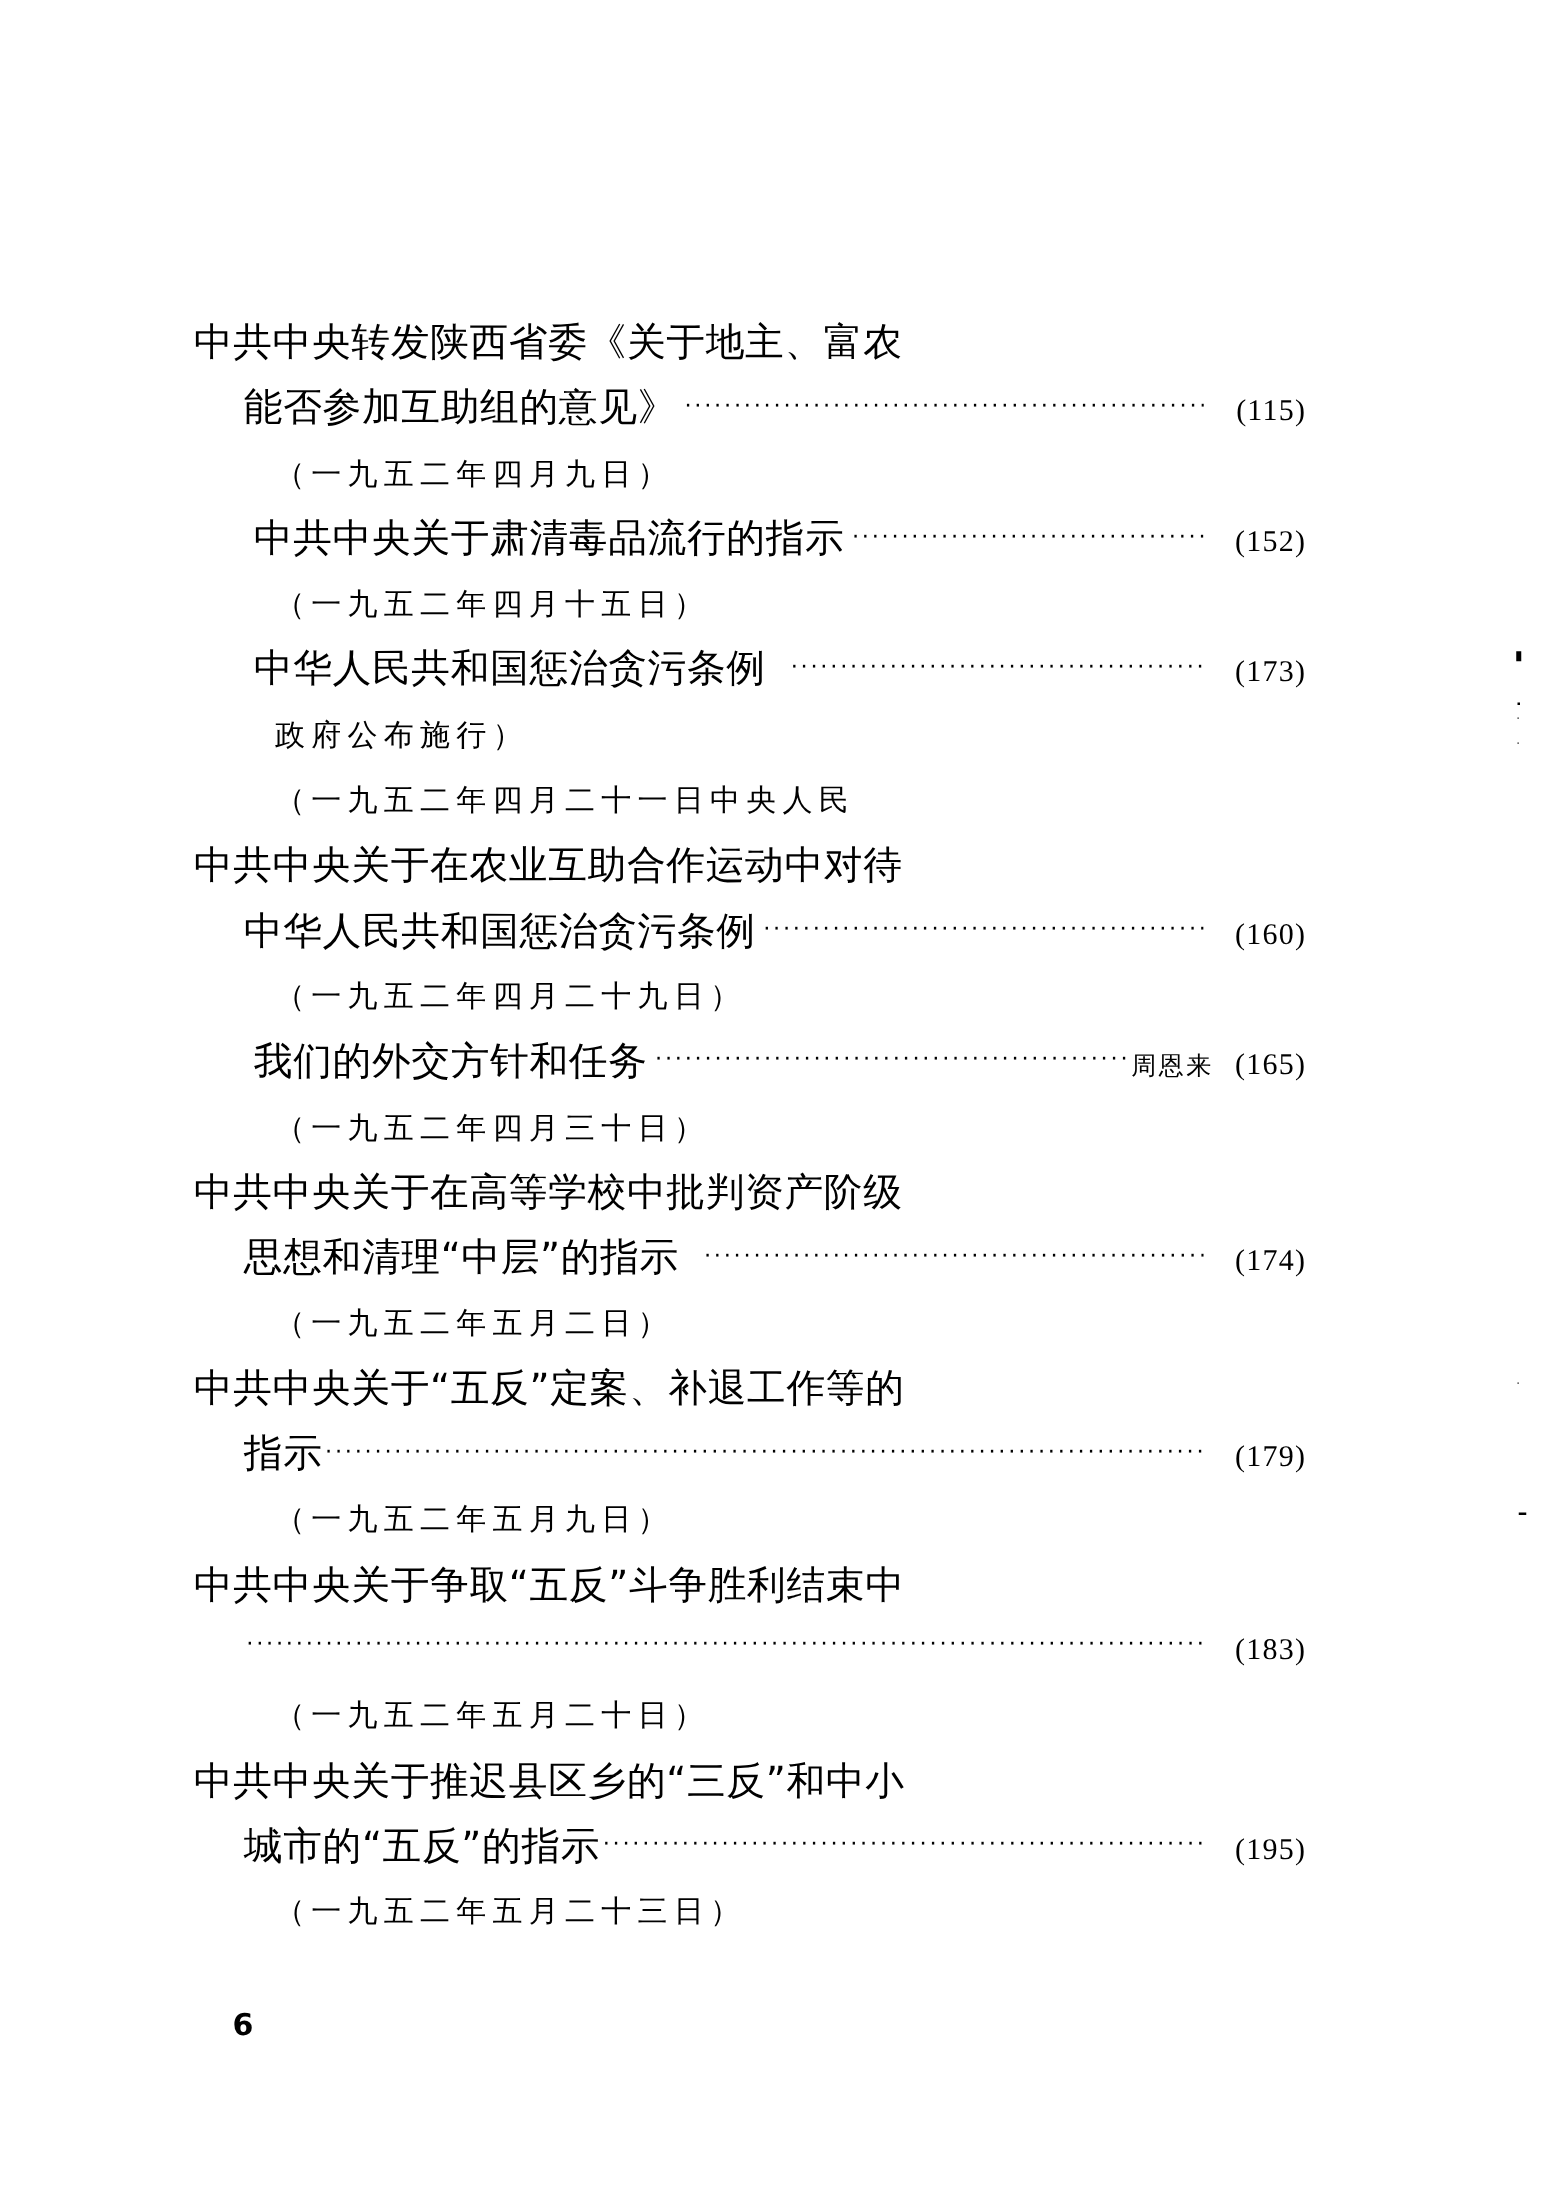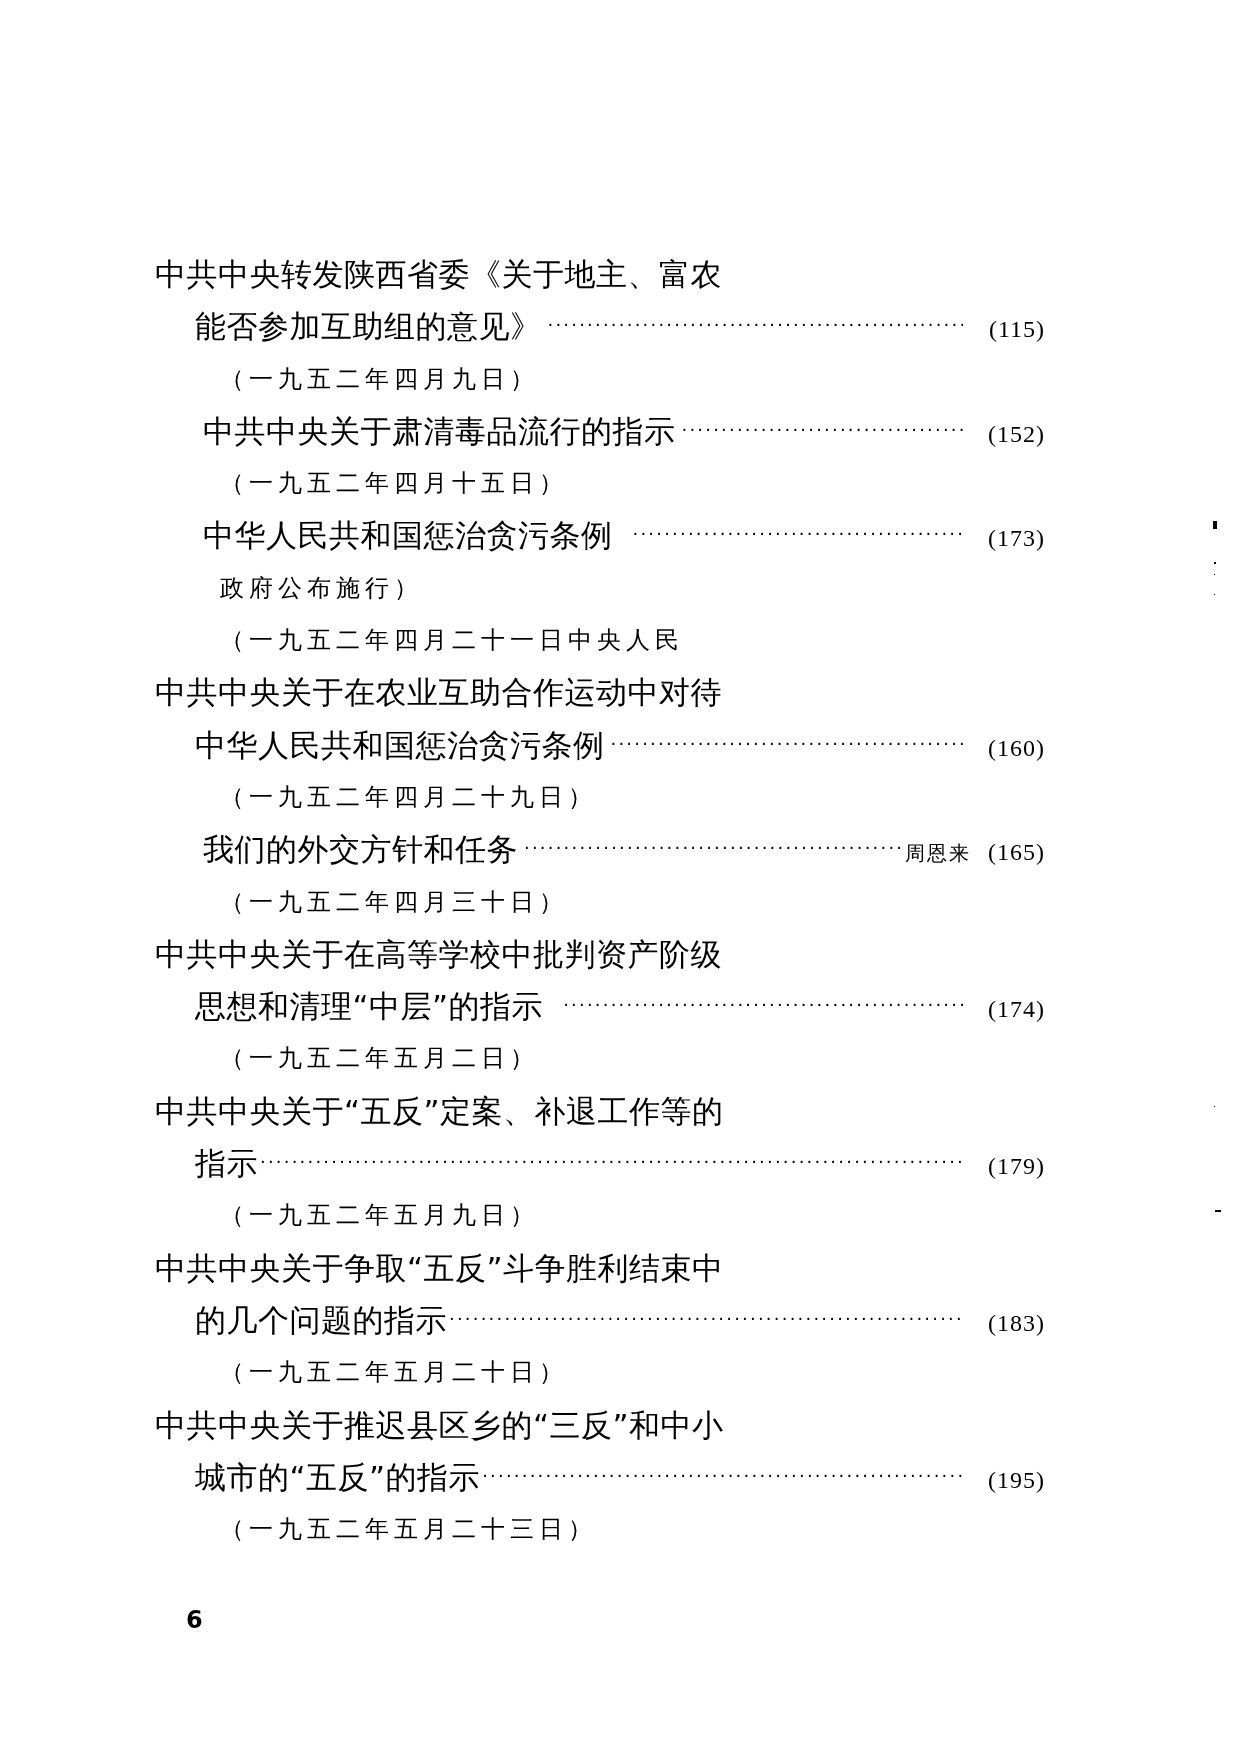--- a/index.html
+++ b/index.html
@@ -167,21 +167,20 @@
       <span class="lead-text">指示</span>
       <span class="leader" style="margin-left:2px"></span>
       <span class="page-ref">(179)</span>
     </div>
     <div class="line date-line">（一九五二年五月九日）</div>
   </div>
 
   <div class="entry">
     <div class="line title-line">中共中央关于争取“五反”斗争胜利结束中</div>
     <div class="line title-line cont-line">
-      <span class="lead-text">的几个问题的指示</span>
       <span class="leader" style="margin-left:2px"></span>
       <span class="page-ref">(183)</span>
     </div>
     <div class="line date-line">（一九五二年五月二十日）</div>
   </div>
 
   <div class="entry">
     <div class="line title-line">中共中央关于推迟县区乡的“三反”和中小</div>
     <div class="line title-line cont-line">
       <span class="lead-text">城市的“五反”的指示</span>

